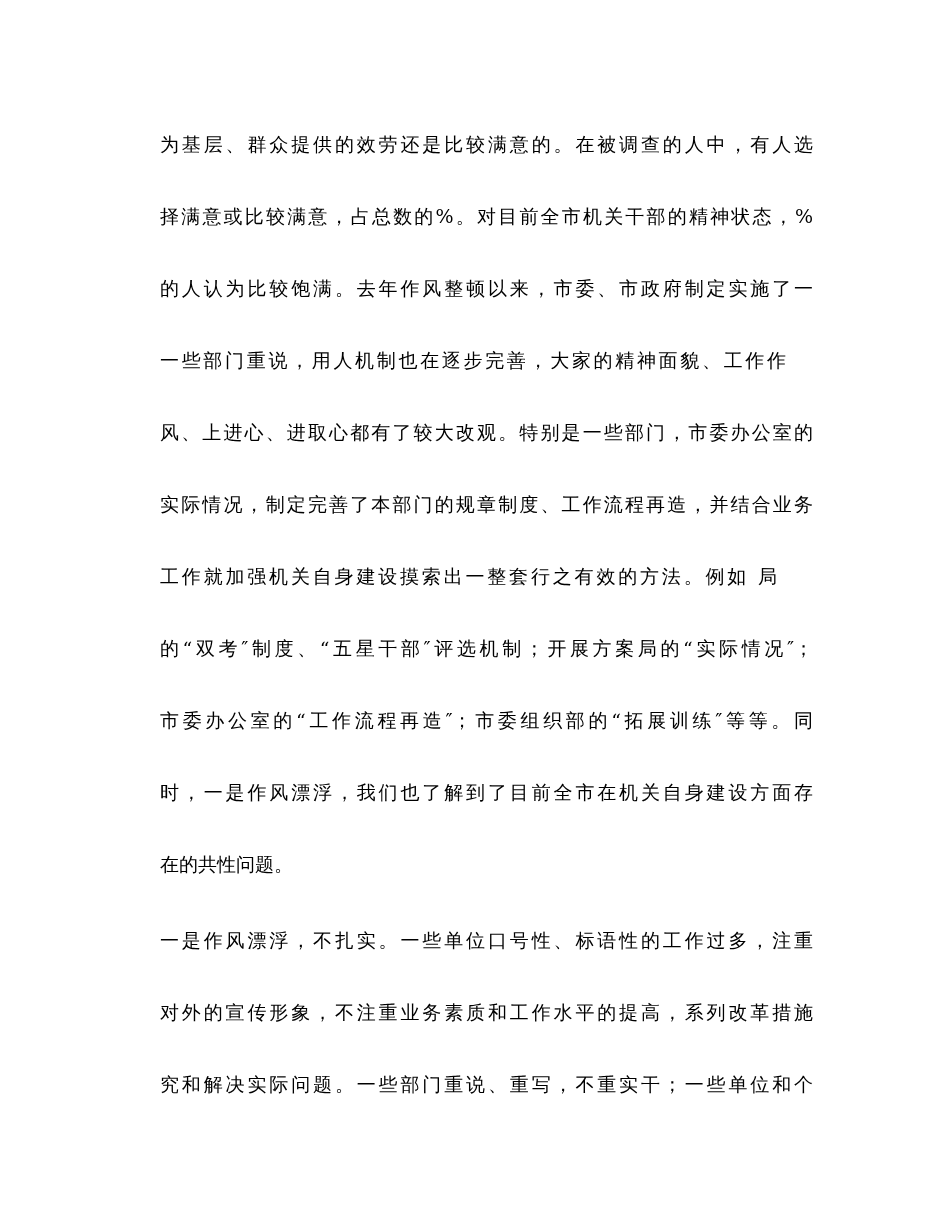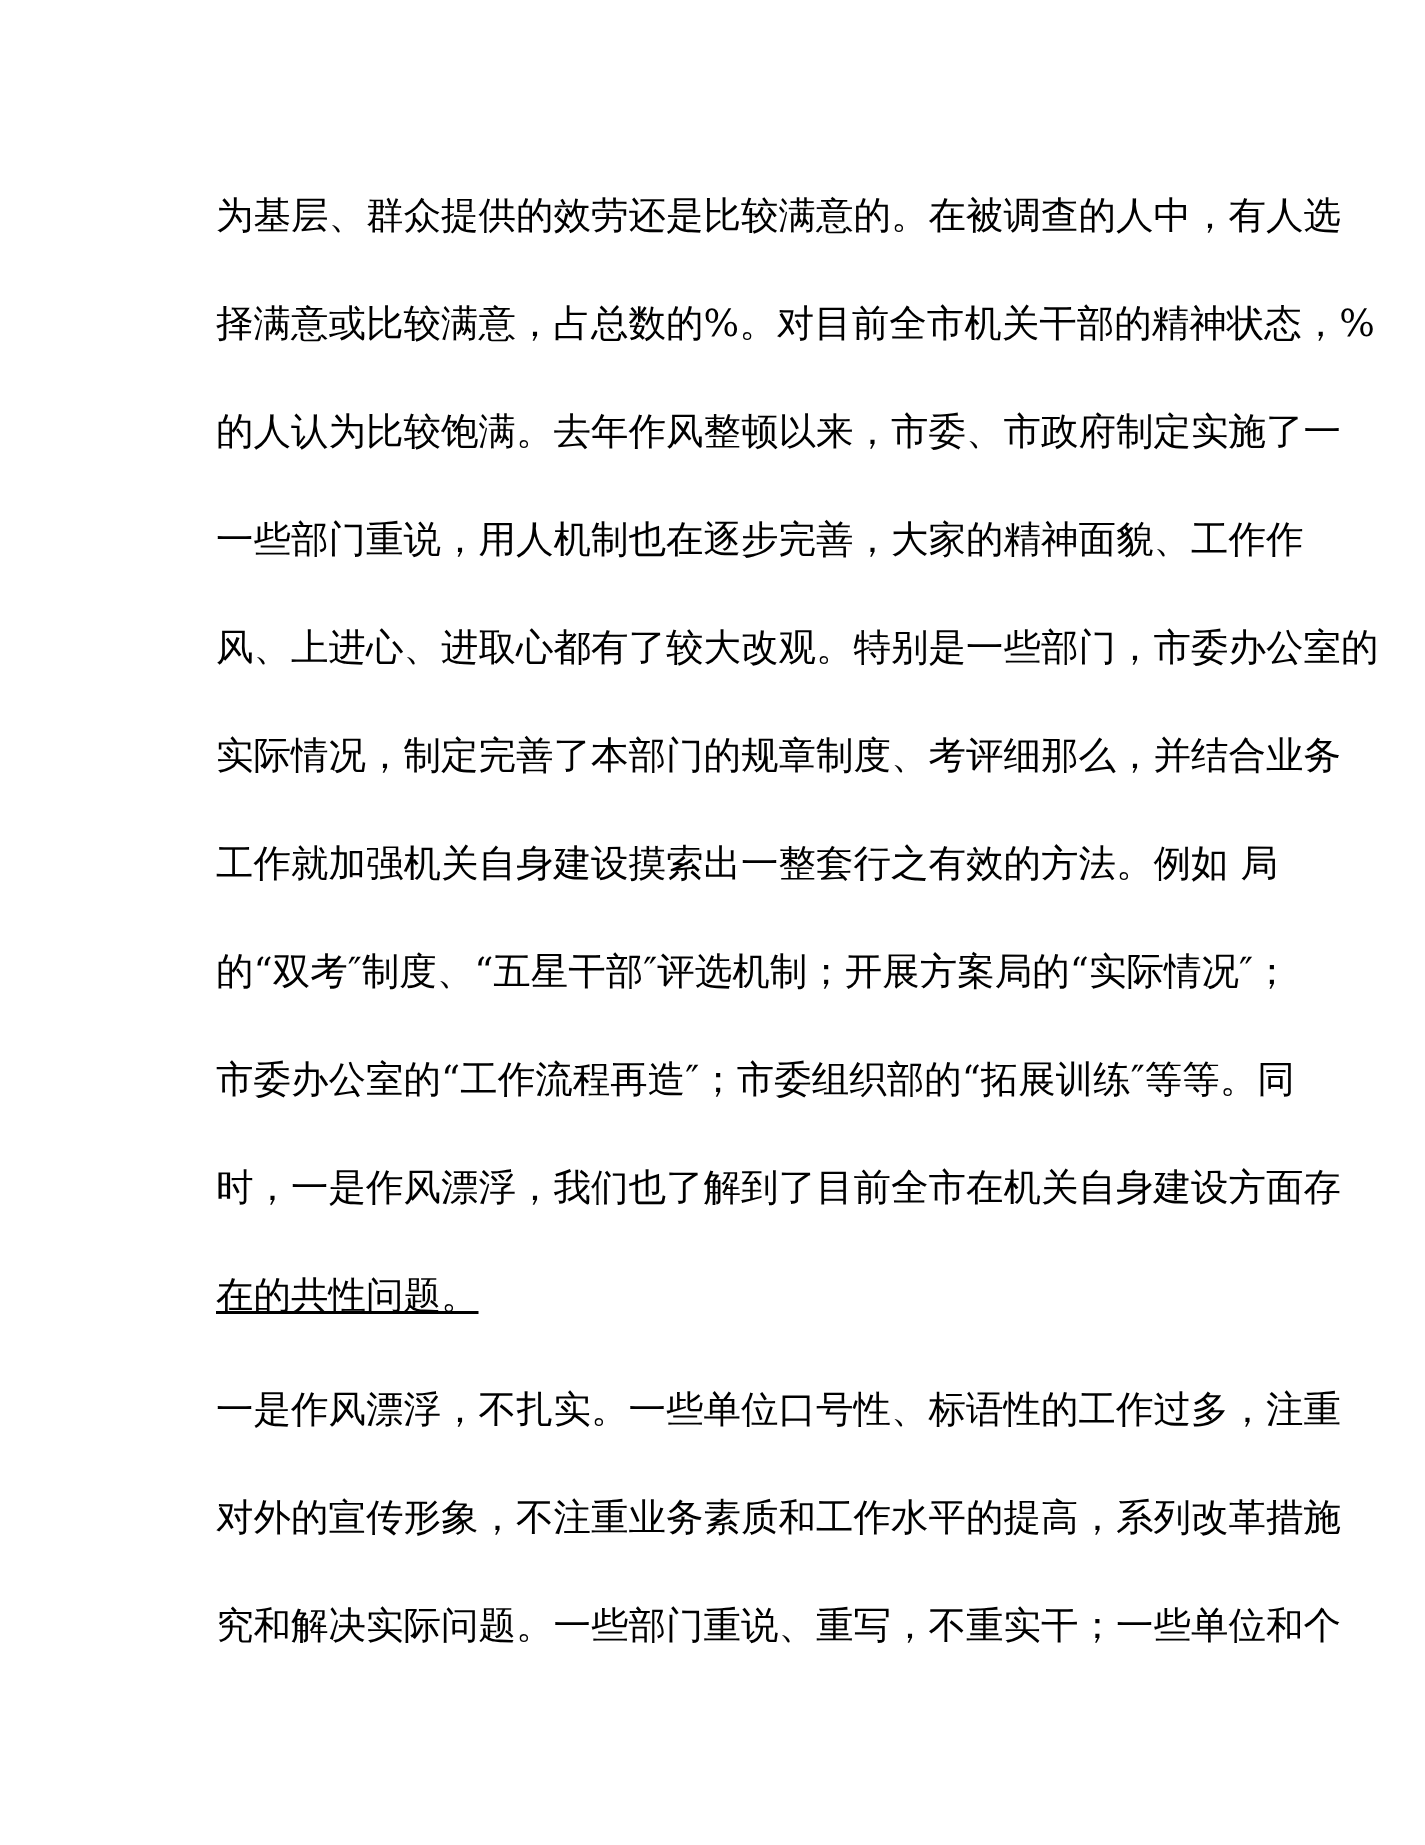--- a/index.html
+++ b/index.html
@@ -18,44 +18,44 @@
     .page {
       position: absolute;
       left: 0;
       top: 0;
       width: 950px;
       height: 1230px;
       background: #ffffff;
     }
     .line {
       position: absolute;
-      left: 144px;
+      left: 160px;
       height: 30px;
       line-height: 30px;
-      font-size: 25px;
+      font-size: 19px;
       white-space: nowrap;
       text-align: justify;
       text-align-last: justify;
       letter-spacing: 0px;
     }
     .line.full { width: 653px; }
-    .line.short { text-align-last: left; text-decoration: underline; }
+    .line.short { text-align-last: left; }
   </style>
 </head>
 <body>
 
 <div class="page">
 
   <div>
     <div class="line full" style="top:129px">为基层、群众提供的效劳还是比较满意的。在被调查的人中，有人选</div>
     <div class="line full" style="top:201px">择满意或比较满意，占总数的%。对目前全市机关干部的精神状态，%</div>
     <div class="line full" style="top:273px">的人认为比较饱满。去年作风整顿以来，市委、市政府制定实施了一</div>
     <div class="line full" style="top:345px; width:626px">一些部门重说，用人机制也在逐步完善，大家的精神面貌、工作作</div>
     <div class="line full" style="top:417px">风、上进心、进取心都有了较大改观。特别是一些部门，市委办公室的</div>
-    <div class="line full" style="top:489px">实际情况，制定完善了本部门的规章制度、考评细那么，并结合业务</div>
+    <div class="line full" style="top:489px">实际情况，制定完善了本部门的规章制度、工作流程再造，并结合业务</div>
     <div class="line full" style="top:561px; width:617px">工作就加强机关自身建设摸索出一整套行之有效的方法。例如 局</div>
     <div class="line full" style="top:633px">的“双考″制度、“五星干部″评选机制；开展方案局的“实际情况″；</div>
     <div class="line full" style="top:705px">市委办公室的“工作流程再造″；市委组织部的“拓展训练″等等。同</div>
     <div class="line full" style="top:777px">时，一是作风漂浮，我们也了解到了目前全市在机关自身建设方面存</div>
     <div class="line short" style="top:849px">在的共性问题。</div>
   </div>
 
   <div>
     <div class="line full" style="top:925px">一是作风漂浮，不扎实。一些单位口号性、标语性的工作过多，注重</div>
     <div class="line full" style="top:997px">对外的宣传形象，不注重业务素质和工作水平的提高，系列改革措施</div>

